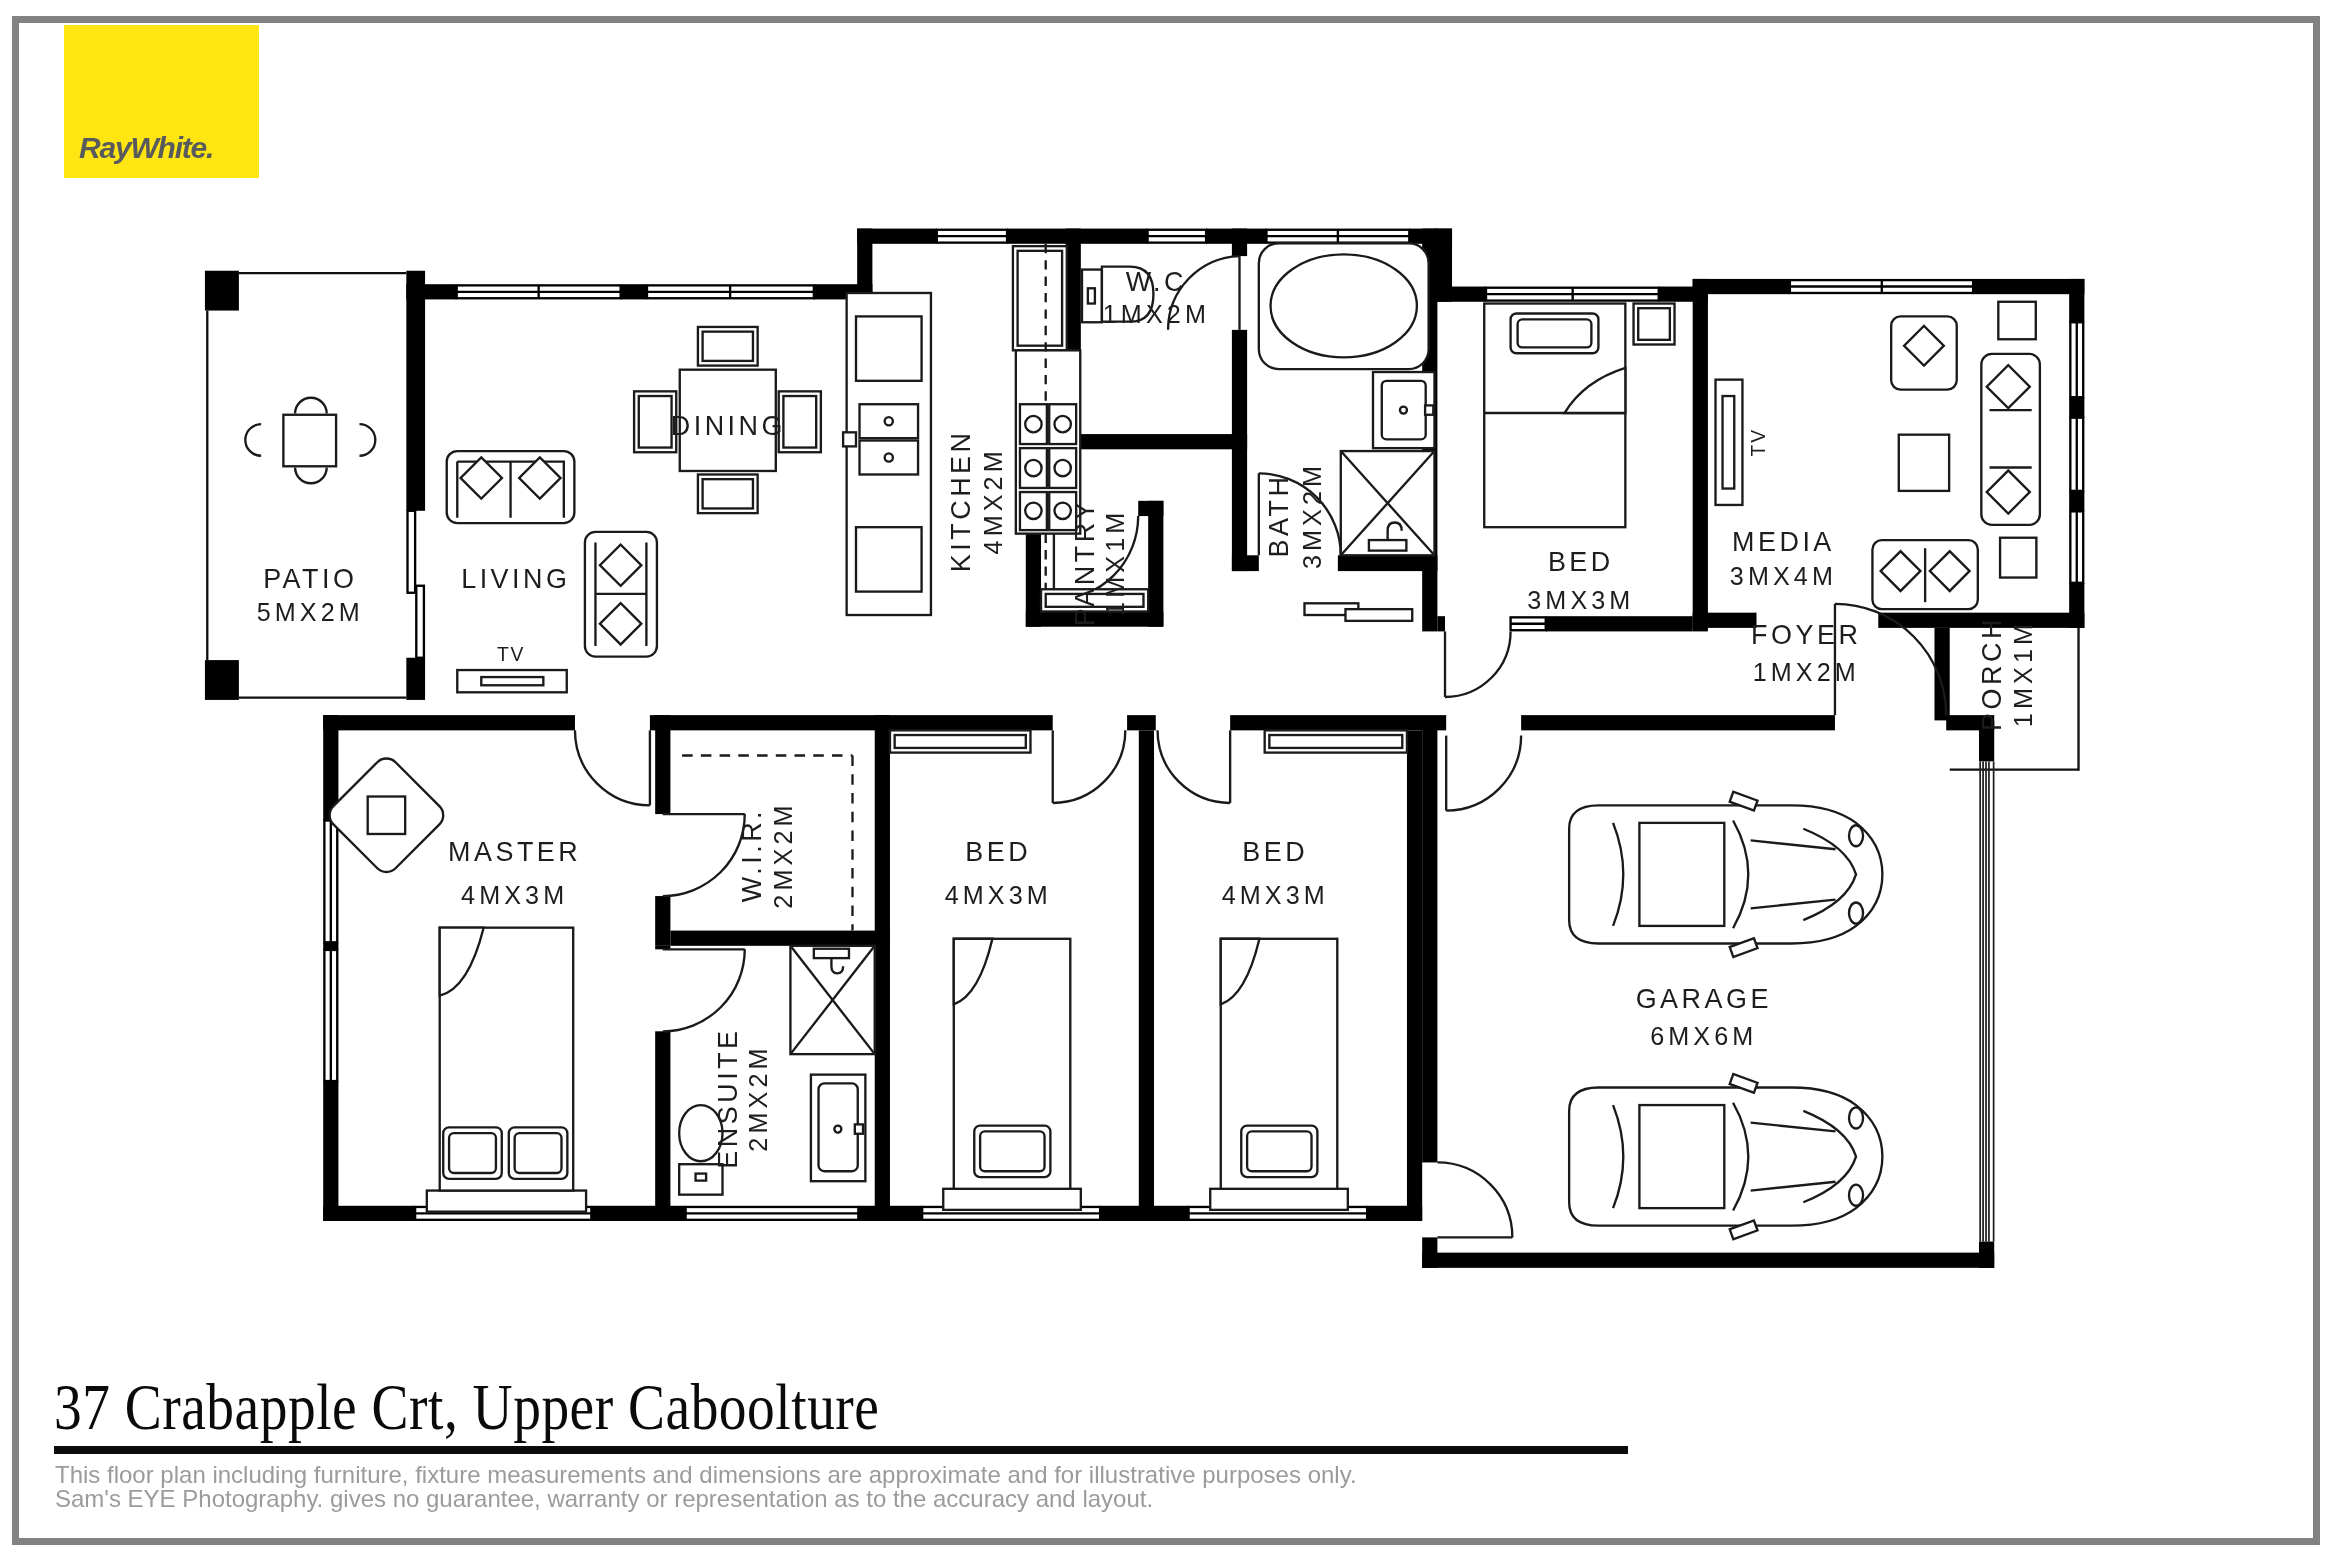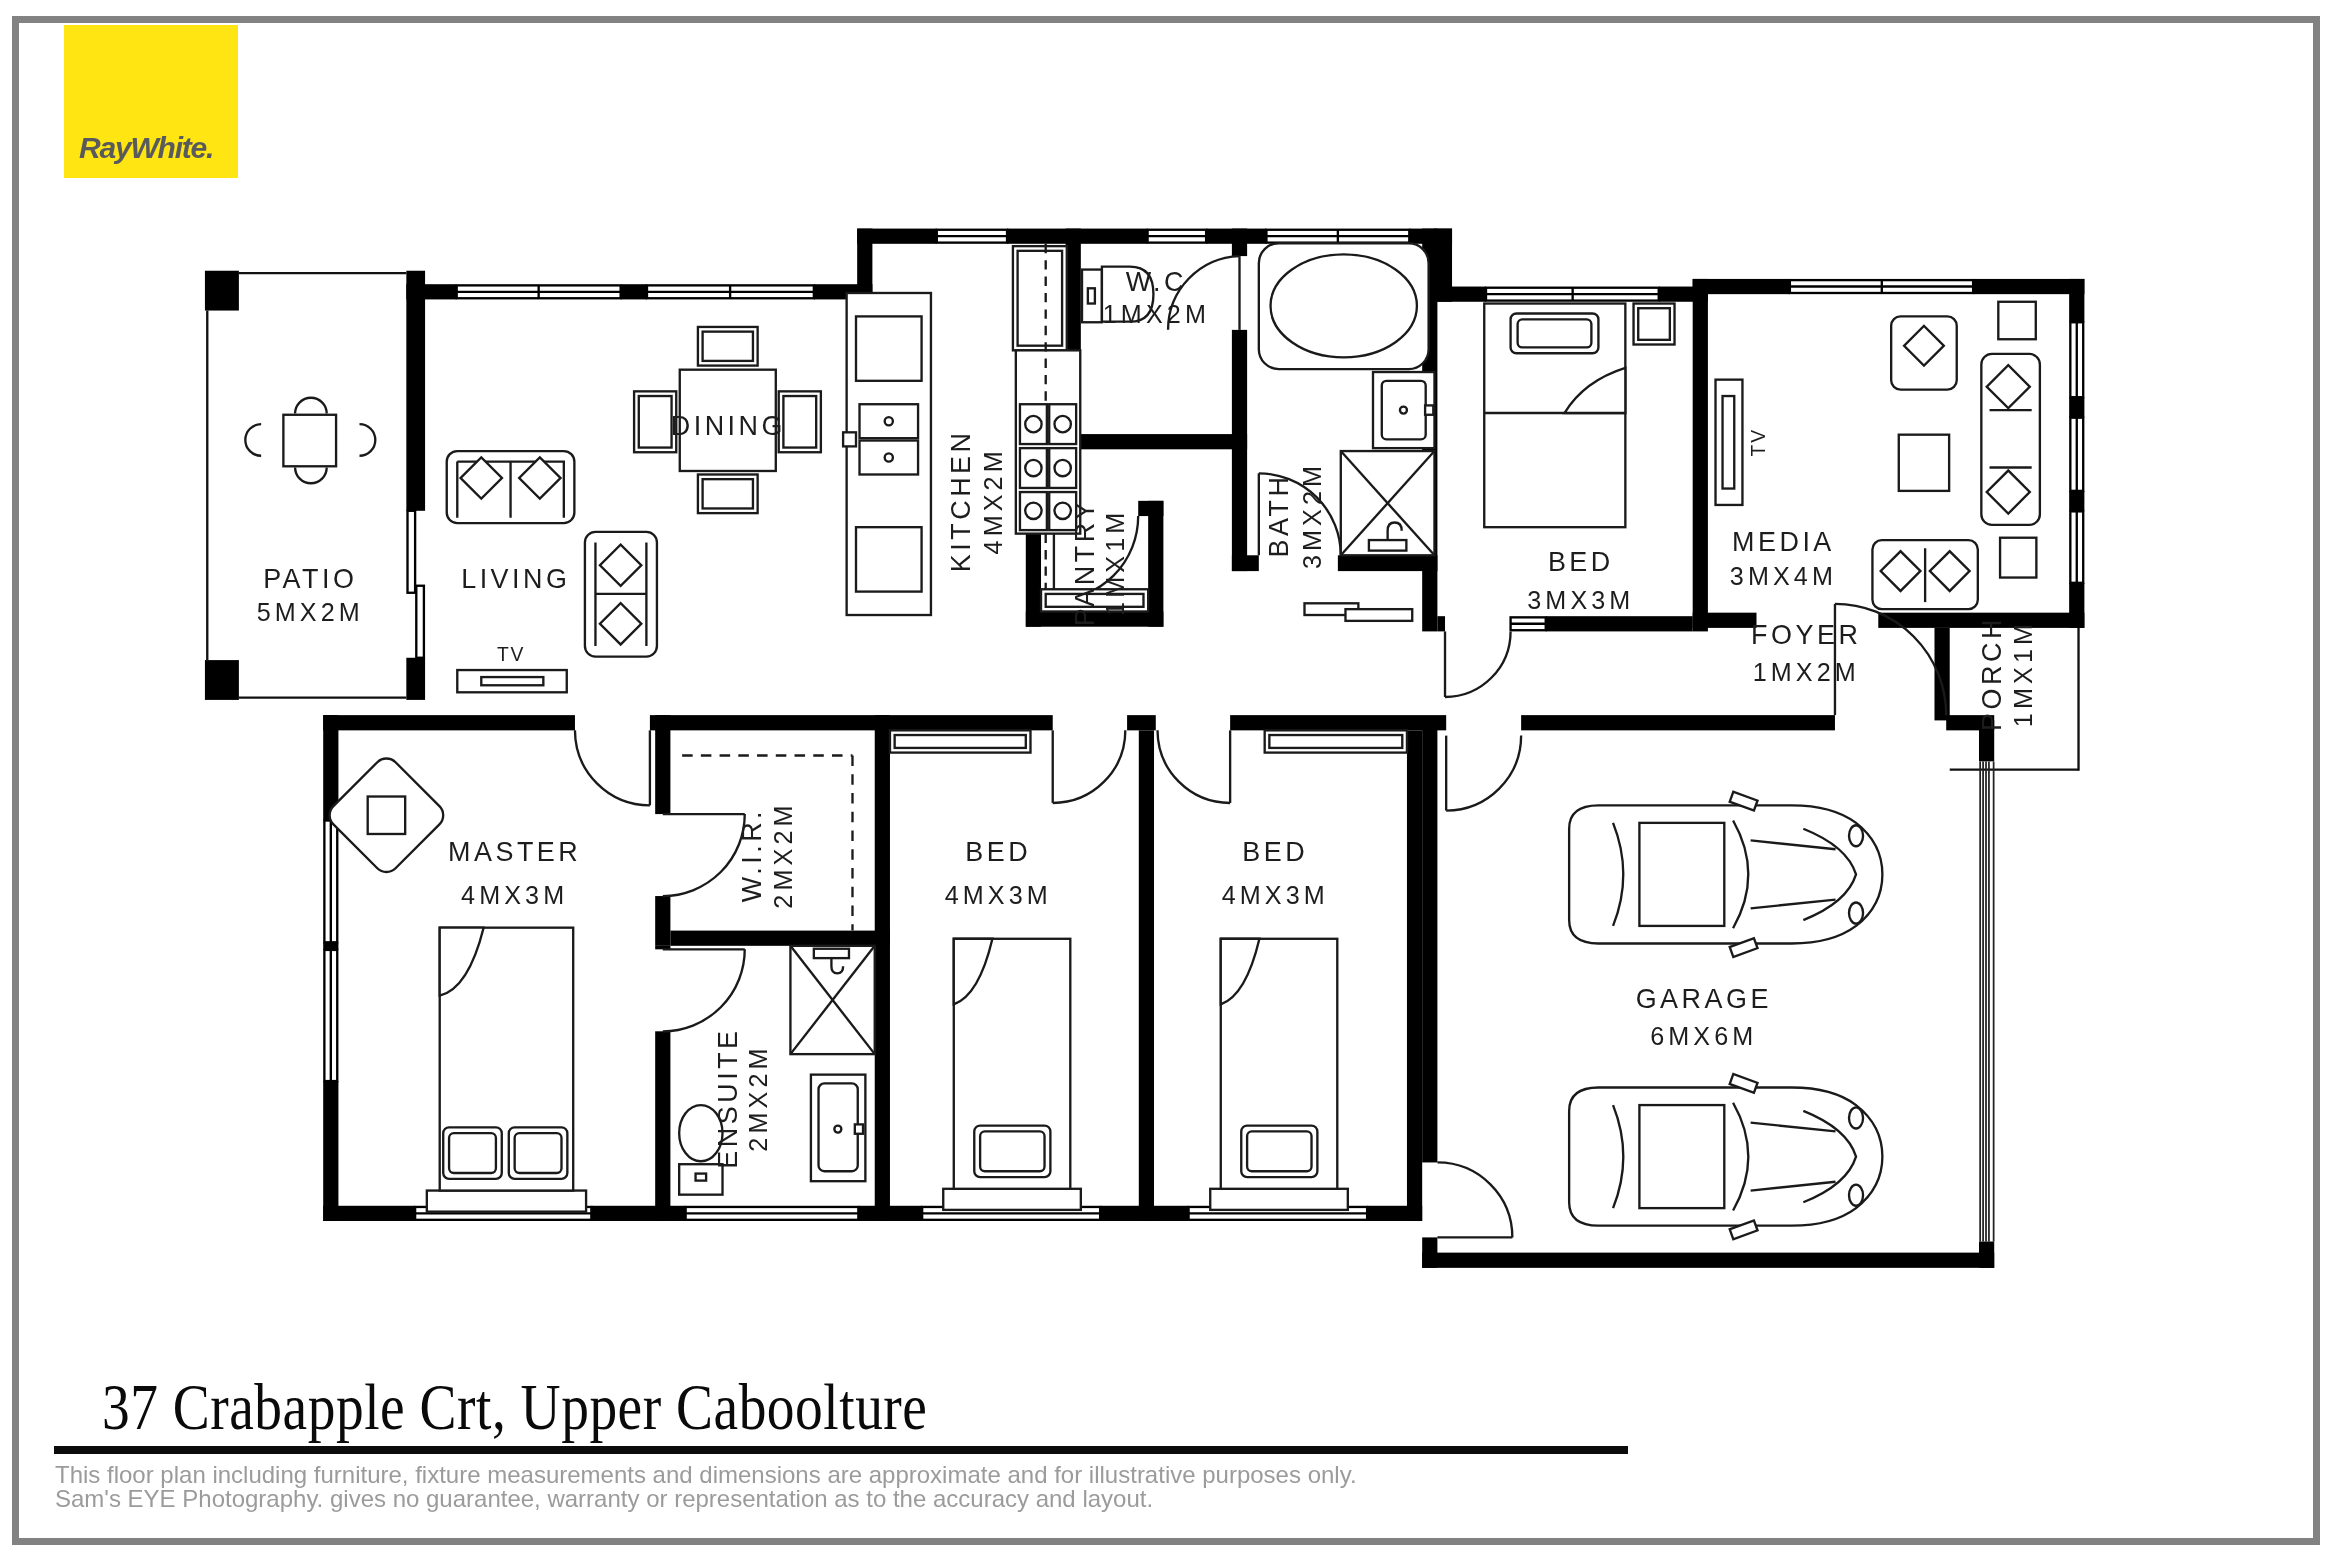--- a/index.html
+++ b/index.html
@@ -1,28 +1,28 @@
 <!DOCTYPE html>
 <html style="font-size:9.4px"><head>
 <meta charset="utf-8">
 <style>
   html,body{margin:0;padding:0;background:#fff;}
   #page{position:relative;width:2342px;height:1562px;background:#ffffff;overflow:hidden;
         font-family:"Liberation Sans",sans-serif;}
   #frame{position:absolute;left:11.7px;top:16.4px;width:2308px;height:1529px;
          border:7px solid #828282;box-sizing:border-box;}
-  #logo{position:absolute;left:64px;top:24.6px;width:174px;height:153px;background:#ffe512;}
+  #logo{position:absolute;left:64px;top:24.6px;width:195px;height:153px;background:#ffe512;}
   #logo .brand{position:absolute;left:15px;bottom:13px;color:#595a5c;font-weight:bold;
         font-style:italic;font-size:30px;letter-spacing:-1.2px;}
   #plan-svg{position:absolute;left:0;top:0;}
   .rname{font-size:46px;letter-spacing:6px;fill:#1d1d1d;}
   .rdims{font-size:43px;letter-spacing:7px;fill:#1d1d1d;}
   .tvlab{font-size:33px;letter-spacing:3px;fill:#1d1d1d;}
   text{font-family:"Liberation Sans",sans-serif;}
-  #title-block{position:absolute;left:54px;top:1369px;width:1756px;margin-left:48px;}
+  #title-block{position:absolute;left:54px;top:1369px;width:1756px;}
   #page-title{font-family:"Liberation Serif",serif;font-size:66px;color:#0a0a0a;
       transform:scaleX(0.84);transform-origin:left top;white-space:nowrap;letter-spacing:0.6px;}
   #title-rule{position:absolute;left:54px;top:1446px;width:1574px;height:7.6px;background:#0c0c0c;}
   #disclaimer{position:absolute;left:55px;top:1463px;color:#9b9b9b;font-size:24px;line-height:24px;}
 </style>
 </head>
 <body>
 
 <div id="page">
   <div id="frame"></div>

